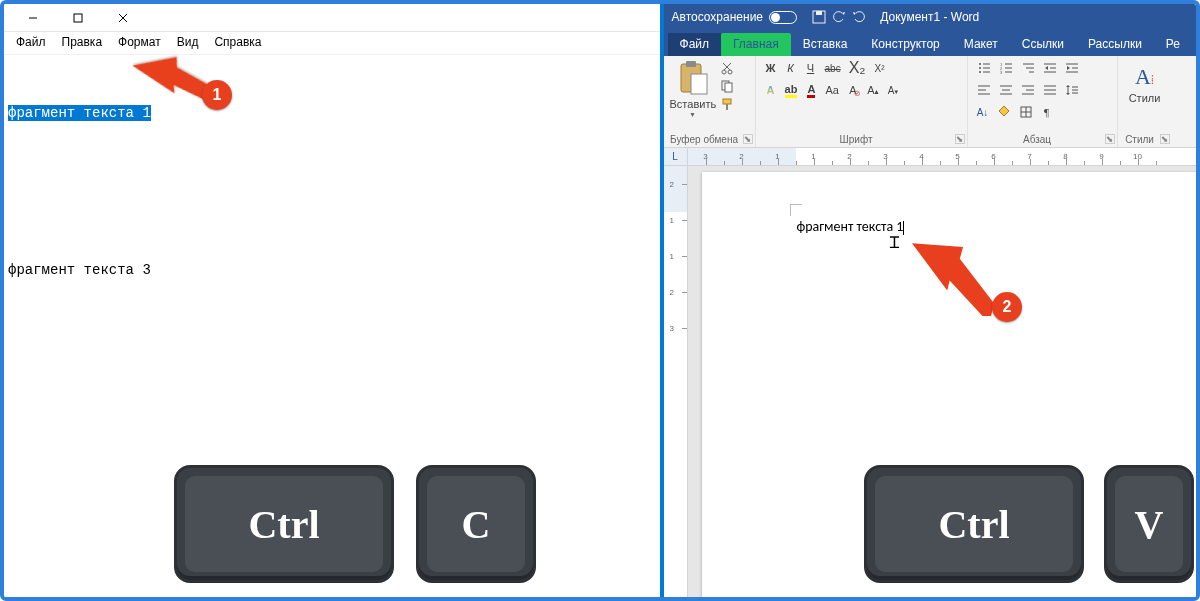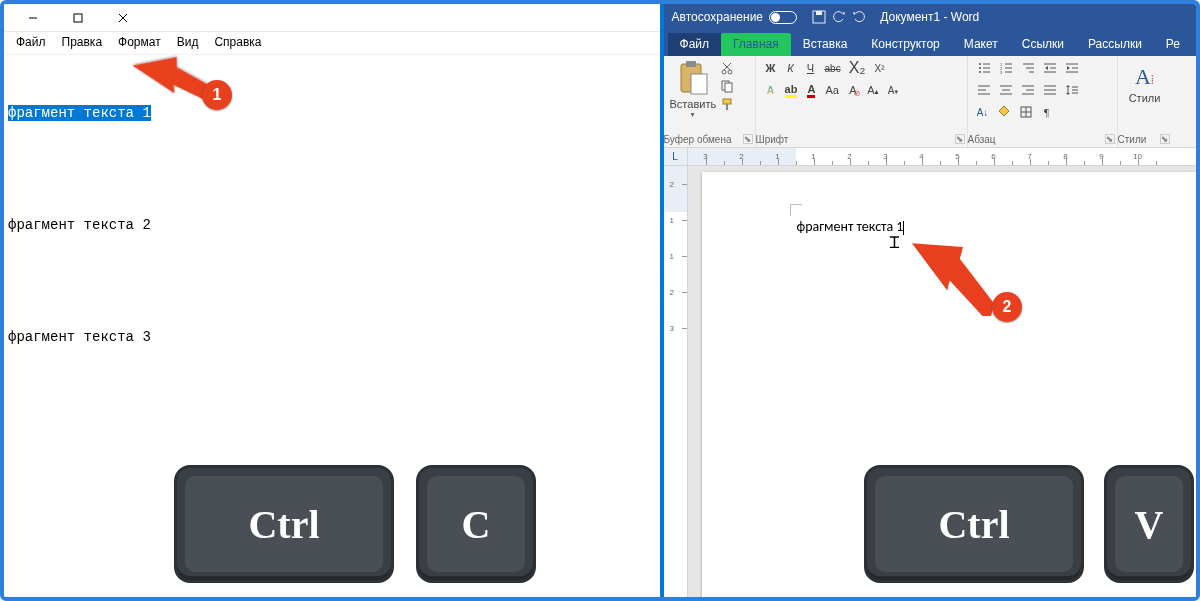--- a/index.html
+++ b/index.html
@@ -64,21 +64,21 @@
   }
   .wd-tab { padding:4px 12px 5px; color:#fff; cursor:default; }
   .wd-tab.file { background:#1e3f74; }
   .wd-tab.active { background:#22c55e; color:#2b579a; border-top-left-radius:2px; border-top-right-radius:2px;}
 
   .wd-ribbon {
     height:92px; background:#f3f3f3; border-bottom:1px solid #d4d4d4;
     display:flex; font-size:11px; color:#444;
   }
   .rb-group { border-right:1px solid #e1e1e1; padding:2px 6px 0 6px; display:flex; flex-direction:column; position:relative;}
-  .rb-group .rb-label { position:absolute; bottom:2px; left:0; right:10px; text-align:left; font-size:10px; color:#666;}
+  .rb-group .rb-label { position:absolute; bottom:2px; left:0; right:10px; text-align:center; font-size:10px; color:#666;}
   .rb-launch { position:absolute; bottom:3px; right:2px; font-size:9px; color:#888; border:1px solid #ccc; width:10px; height:10px; line-height:8px; text-align:center;}
   .rb-row { display:flex; align-items:center; gap:2px; margin-bottom:2px;}
   .rb-btn { min-width:18px; height:20px; display:flex; align-items:center; justify-content:center; border:1px solid transparent; padding:0 2px;}
   .rb-btn svg, .rb-btn span.glyph { font-size:12px; }
   .rb-font-box { height:20px; border:1px solid #c8c8c8; background:#fff; font-size:11px; padding:0 14px 0 4px; width:128px; position:relative; display:flex; align-items:center; color:#333;}
   .rb-font-size { height:20px; width:38px; border:1px solid #c8c8c8; background:#fff; font-size:11px; padding:0 12px 0 4px; display:flex; align-items:center; position:relative;}
   .caret-down::after { content:""; position:absolute; right:3px; top:50%; transform:translateY(-50%); border:3px solid transparent; border-top-color:#666; }
 
   .rb-paste { width:46px; text-align:center; }
   .rb-paste-icon { width:32px; height:36px; margin:2px auto 0;}
@@ -178,21 +178,20 @@
     <div class="np-menubar">
       <span class="np-menuitem">Файл</span>
       <span class="np-menuitem">Правка</span>
       <span class="np-menuitem">Формат</span>
       <span class="np-menuitem">Вид</span>
       <span class="np-menuitem">Справка</span>
     </div>
     <div class="np-body">
       <div class="np-line"><span class="np-selected">фрагмент текста 1</span></div>
       <div class="np-line"></div>
-      <div class="np-line">фрагмент текста 2</div>
       <div class="np-line"></div>
       <div class="np-line">фрагмент текста 3</div>
     </div>
   </div>
 
   <div class="pane pane-right">
     <div class="wd-titlebar">
       <div class="wd-autosave">
         <span>Автосохранение</span>
         <div class="wd-toggle"></div>

